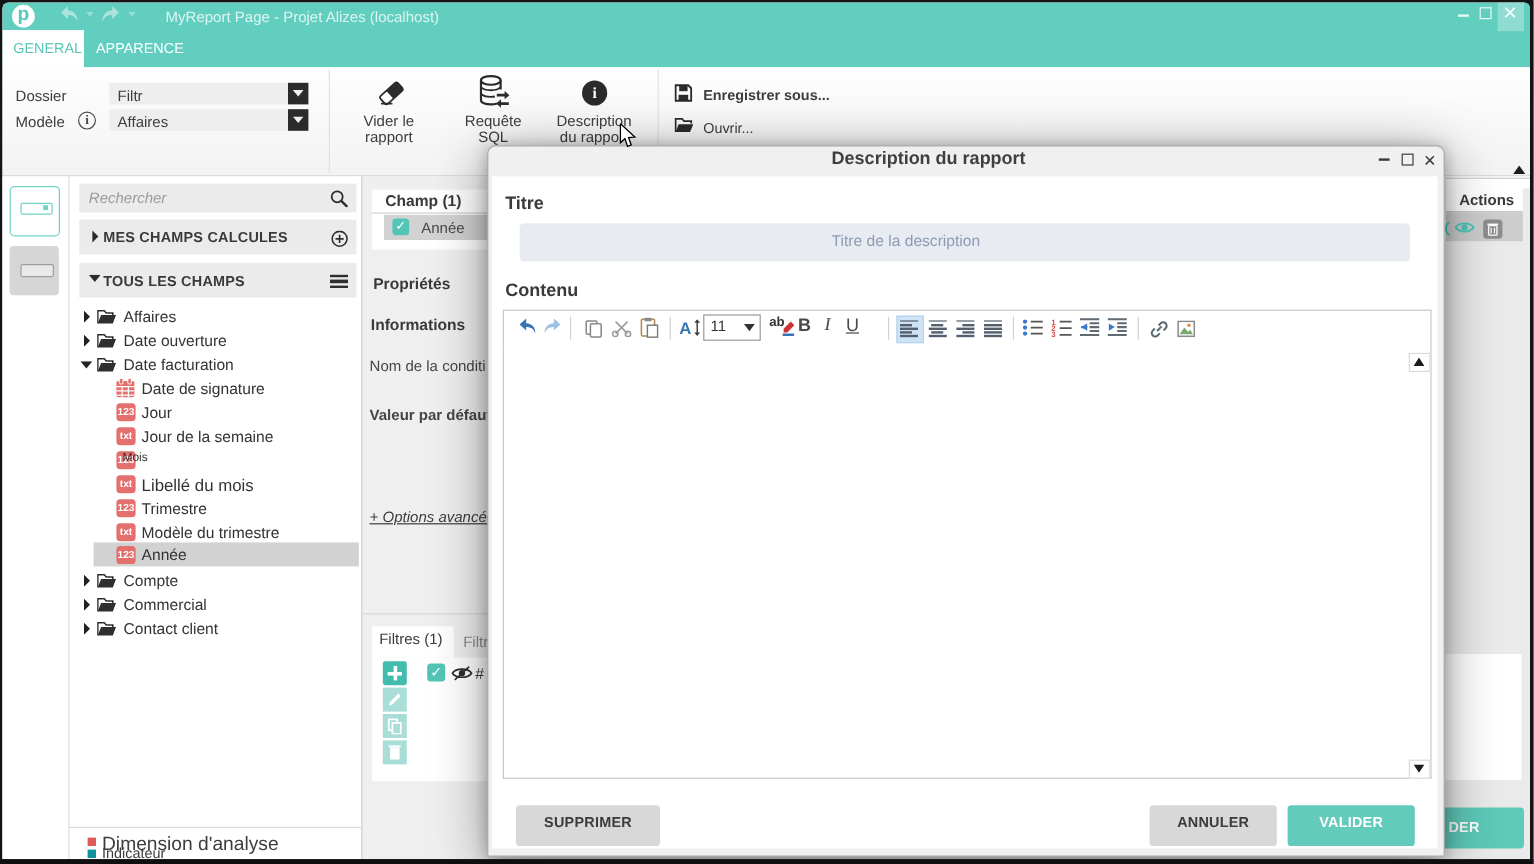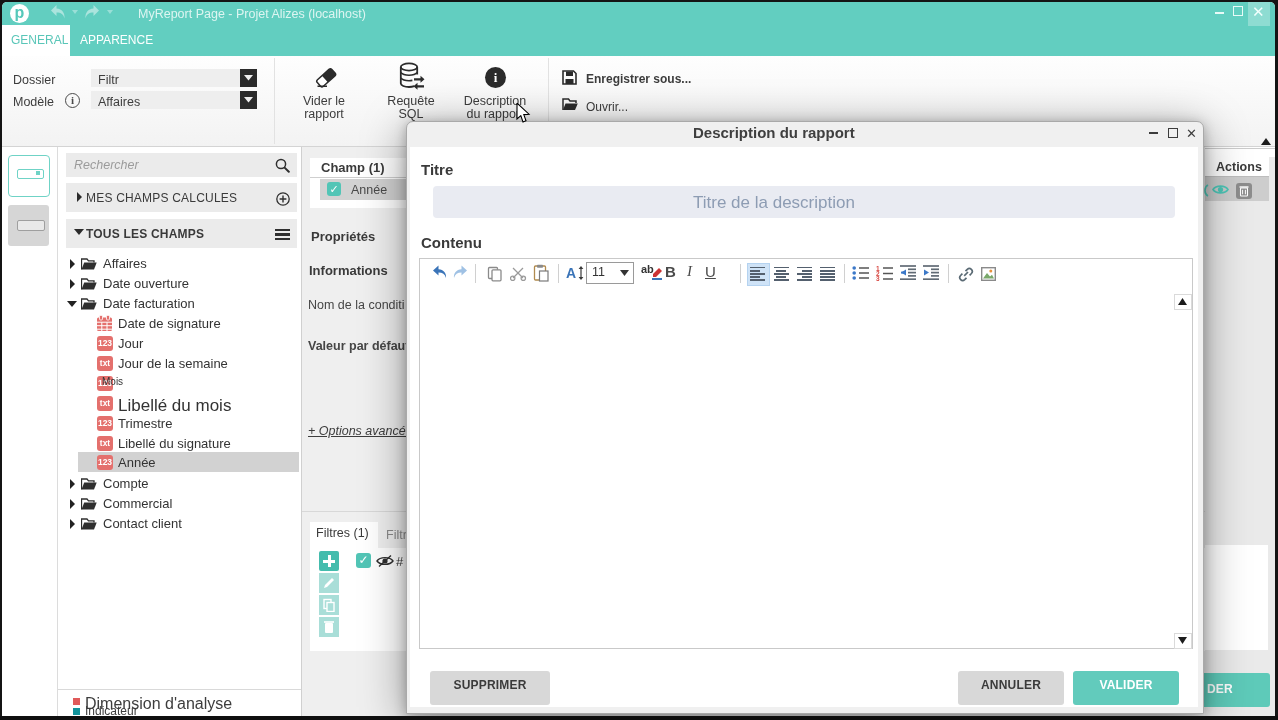--- a/index.html
+++ b/index.html
@@ -123,21 +123,21 @@
   <div class="abs" style="left:72px;top:156px;font-size:12.5px;font-style:italic;color:#9b9b9b;">Rechercher</div>
   <svg class="abs" style="left:273px;top:156px;" width="15" height="15" viewBox="0 0 15 15">
     <circle cx="6" cy="6" r="4.6" fill="none" stroke="#2f2f2f" stroke-width="1.5"></circle>
     <line x1="9.6" y1="9.6" x2="13.8" y2="13.8" stroke="#2f2f2f" stroke-width="2" stroke-linecap="round"></line>
   </svg>
 
   <div class="abs" style="left:64px;top:181px;width:231px;height:29px;background:#ebebeb;"></div>
   <svg class="abs" style="left:74px;top:190px;" width="7" height="10" viewBox="0 0 7 10">
         <path d="M1 0 L6 5 L1 10 Z" fill="#2b2b2b"></path>
       </svg>
-  <div class="abs" style="left:84px;top:189px;font-size:12px;font-weight:normal;color:#3a3a3a;letter-spacing:0.2px;">MES CHAMPS CALCULES</div>
+  <div class="abs" style="left:84px;top:189px;font-size:12px;font-weight:bold;color:#3a3a3a;letter-spacing:0.2px;">MES CHAMPS CALCULES</div>
   <svg class="abs" style="left:274px;top:190px;" width="14" height="14" viewBox="0 0 14 14">
     <circle cx="7" cy="7" r="6.2" fill="none" stroke="#2f2f2f" stroke-width="1.3"></circle>
     <line x1="7" y1="3.6" x2="7" y2="10.4" stroke="#2f2f2f" stroke-width="1.4"></line>
     <line x1="3.6" y1="7" x2="10.4" y2="7" stroke="#2f2f2f" stroke-width="1.4"></line>
   </svg>
   <div class="abs" style="left:64px;top:217px;width:231px;height:29px;background:#ebebeb;"></div>
   <svg class="abs" style="left:72px;top:227px;" width="10" height="7" viewBox="0 0 10 7">
         <path d="M0 0 L10 0 L5 6 Z" fill="#2b2b2b"></path>
       </svg>
   <div class="abs" style="left:84px;top:225px;font-size:12px;font-weight:bold;color:#3a3a3a;letter-spacing:0.2px;">TOUS LES CHAMPS</div>
@@ -183,25 +183,25 @@
           </g>
         </svg>
         <div class="abs" style="left:116px;top:314px;font-size:13px;color:#333;">Date de signature</div>
         <div class="abs" style="left:95px;top:334px;width:16px;height:15px;background:#e4706d;border-radius:3px;color:#fff;font-size:8.5px;font-weight:bold;text-align:center;line-height:15px;">123</div>
         <div class="abs" style="left:116px;top:334px;font-size:13px;color:#333;">Jour</div>
         <div class="abs" style="left:95px;top:354px;width:16px;height:15px;background:#e4706d;border-radius:3px;color:#fff;font-size:8.5px;font-weight:bold;text-align:center;line-height:15px;">txt</div>
         <div class="abs" style="left:116px;top:354px;font-size:13px;color:#333;">Jour de la semaine</div>
         <div class="abs" style="left:95px;top:374px;width:16px;height:15px;background:#e4706d;border-radius:3px;color:#fff;font-size:8.5px;font-weight:bold;text-align:center;line-height:15px;">123</div>
         <div class="abs" style="left:100px;top:374px;font-size:10px;color:#333;">Mois</div>
         <div class="abs" style="left:95px;top:394px;width:16px;height:15px;background:#e4706d;border-radius:3px;color:#fff;font-size:8.5px;font-weight:bold;text-align:center;line-height:15px;">txt</div>
-        <div class="abs" style="left:116px;top:394px;font-size:17px;color:#333;">Libellé du mois</div>
+        <div class="abs" style="left:116px;top:394px;font-size:14px;color:#333;">Libellé du mois</div>
         <div class="abs" style="left:95px;top:414px;width:16px;height:15px;background:#e4706d;border-radius:3px;color:#fff;font-size:8.5px;font-weight:bold;text-align:center;line-height:15px;">123</div>
         <div class="abs" style="left:116px;top:414px;font-size:13px;color:#333;">Trimestre</div>
         <div class="abs" style="left:95px;top:434px;width:16px;height:15px;background:#e4706d;border-radius:3px;color:#fff;font-size:8.5px;font-weight:bold;text-align:center;line-height:15px;">txt</div>
-        <div class="abs" style="left:116px;top:434px;font-size:13px;color:#333;">Libellé du signature</div>
+        <div class="abs" style="left:116px;top:434px;font-size:13px;color:#333;">Modèle du trimestre</div>
         <div class="abs" style="left:76px;top:450px;width:221px;height:20px;background:#d2d2d2;"></div>
         <div class="abs" style="left:95px;top:453px;width:16px;height:15px;background:#e4706d;border-radius:3px;color:#fff;font-size:8.5px;font-weight:bold;text-align:center;line-height:15px;">123</div>
         <div class="abs" style="left:116px;top:453px;font-size:13px;color:#333;">Année</div>
         <svg class="abs" style="left:67px;top:477px;" width="7" height="10" viewBox="0 0 7 10">
           <path d="M1 0 L6 5 L1 10 Z" fill="#222"></path>
         </svg>
         <svg class="abs" style="left:79px;top:476px;" width="16" height="12" viewBox="0 0 16 12">
           <path d="M0.5 11.5 L0.5 1 L6 1 L7.5 2.8 L13 2.8 L13 4.4" fill="none" stroke="#2f2f2f" stroke-width="1.3"></path>
           <path d="M0.5 11.5 L3.2 4.4 L15.7 4.4 L13 11.5 Z" fill="#2f2f2f"></path>
         </svg>
@@ -305,21 +305,21 @@
 
   <div class="abs" style="left:404px;top:119px;width:796px;height:591px;background:#f0f0f0;border:1px solid #a9a9a9;border-radius:7px 7px 0 0;box-shadow:0 8px 45px rgba(0,0,0,0.4), 0 2px 12px rgba(0,0,0,0.25);z-index:100;"></div>
   <div class="abs" style="left:691px;top:122px;font-size:15px;font-weight:bold;color:#3f3f3f;z-index:101;">Description du rapport</div>
   <div class="abs" style="left:1147px;top:130px;width:9px;height:2px;background:#3c3c3c;z-index:101;"></div>
   <div class="abs" style="left:1166px;top:126px;width:8px;height:8px;border:1.5px solid #3c3c3c;z-index:101;"></div>
   <div class="abs" style="left:1184px;top:124px;color:#3c3c3c;font-size:13px;z-index:101;">✕</div>
   <div class="abs" style="left:408px;top:145px;width:788px;height:560px;background:#fff;z-index:101;"></div>
 
   <div class="abs" style="left:419px;top:159px;font-size:15px;font-weight:bold;color:#3a3a3a;z-index:102;">Titre</div>
   <div class="abs" style="left:431px;top:184px;width:742px;height:32px;background:#e9ebf2;border-radius:4px;z-index:102;"></div>
-  <div class="abs" style="left:691px;top:191px;font-size:17px;color:#8d9cb3;z-index:102;">Titre de la description</div>
+  <div class="abs" style="left:691px;top:191px;font-size:13px;color:#8d9cb3;z-index:102;">Titre de la description</div>
   <div class="abs" style="left:419px;top:232px;font-size:15px;font-weight:bold;color:#3a3a3a;z-index:102;">Contenu</div>
 
   <div class="abs" style="left:417px;top:256px;width:772px;height:30px;background:#fff;border:1px solid #c9c9c9;z-index:102;"></div>
   <div id="edtoolbar">
         <svg class="abs" style="left:429px;top:263px;z-index:103;" width="18" height="15" viewBox="0 0 18 15">
           <path d="M7.5 0.5 L2 5.5 L7.5 10.5 L7.5 7.6 C11.5 7.6 14 9.3 15 13 C15.6 8.3 12.7 4.6 7.5 4.3 Z" fill="#3a74b8"></path>
         </svg>
         <svg class="abs" style="left:449px;top:263px;z-index:103;" width="18" height="15" viewBox="0 0 18 15">
           <path d="M10.5 0.5 L16 5.5 L10.5 10.5 L10.5 7.6 C6.5 7.6 4 9.3 3 13 C2.4 8.3 5.3 4.6 10.5 4.3 Z" fill="#9fc1e4"></path>
         </svg>

